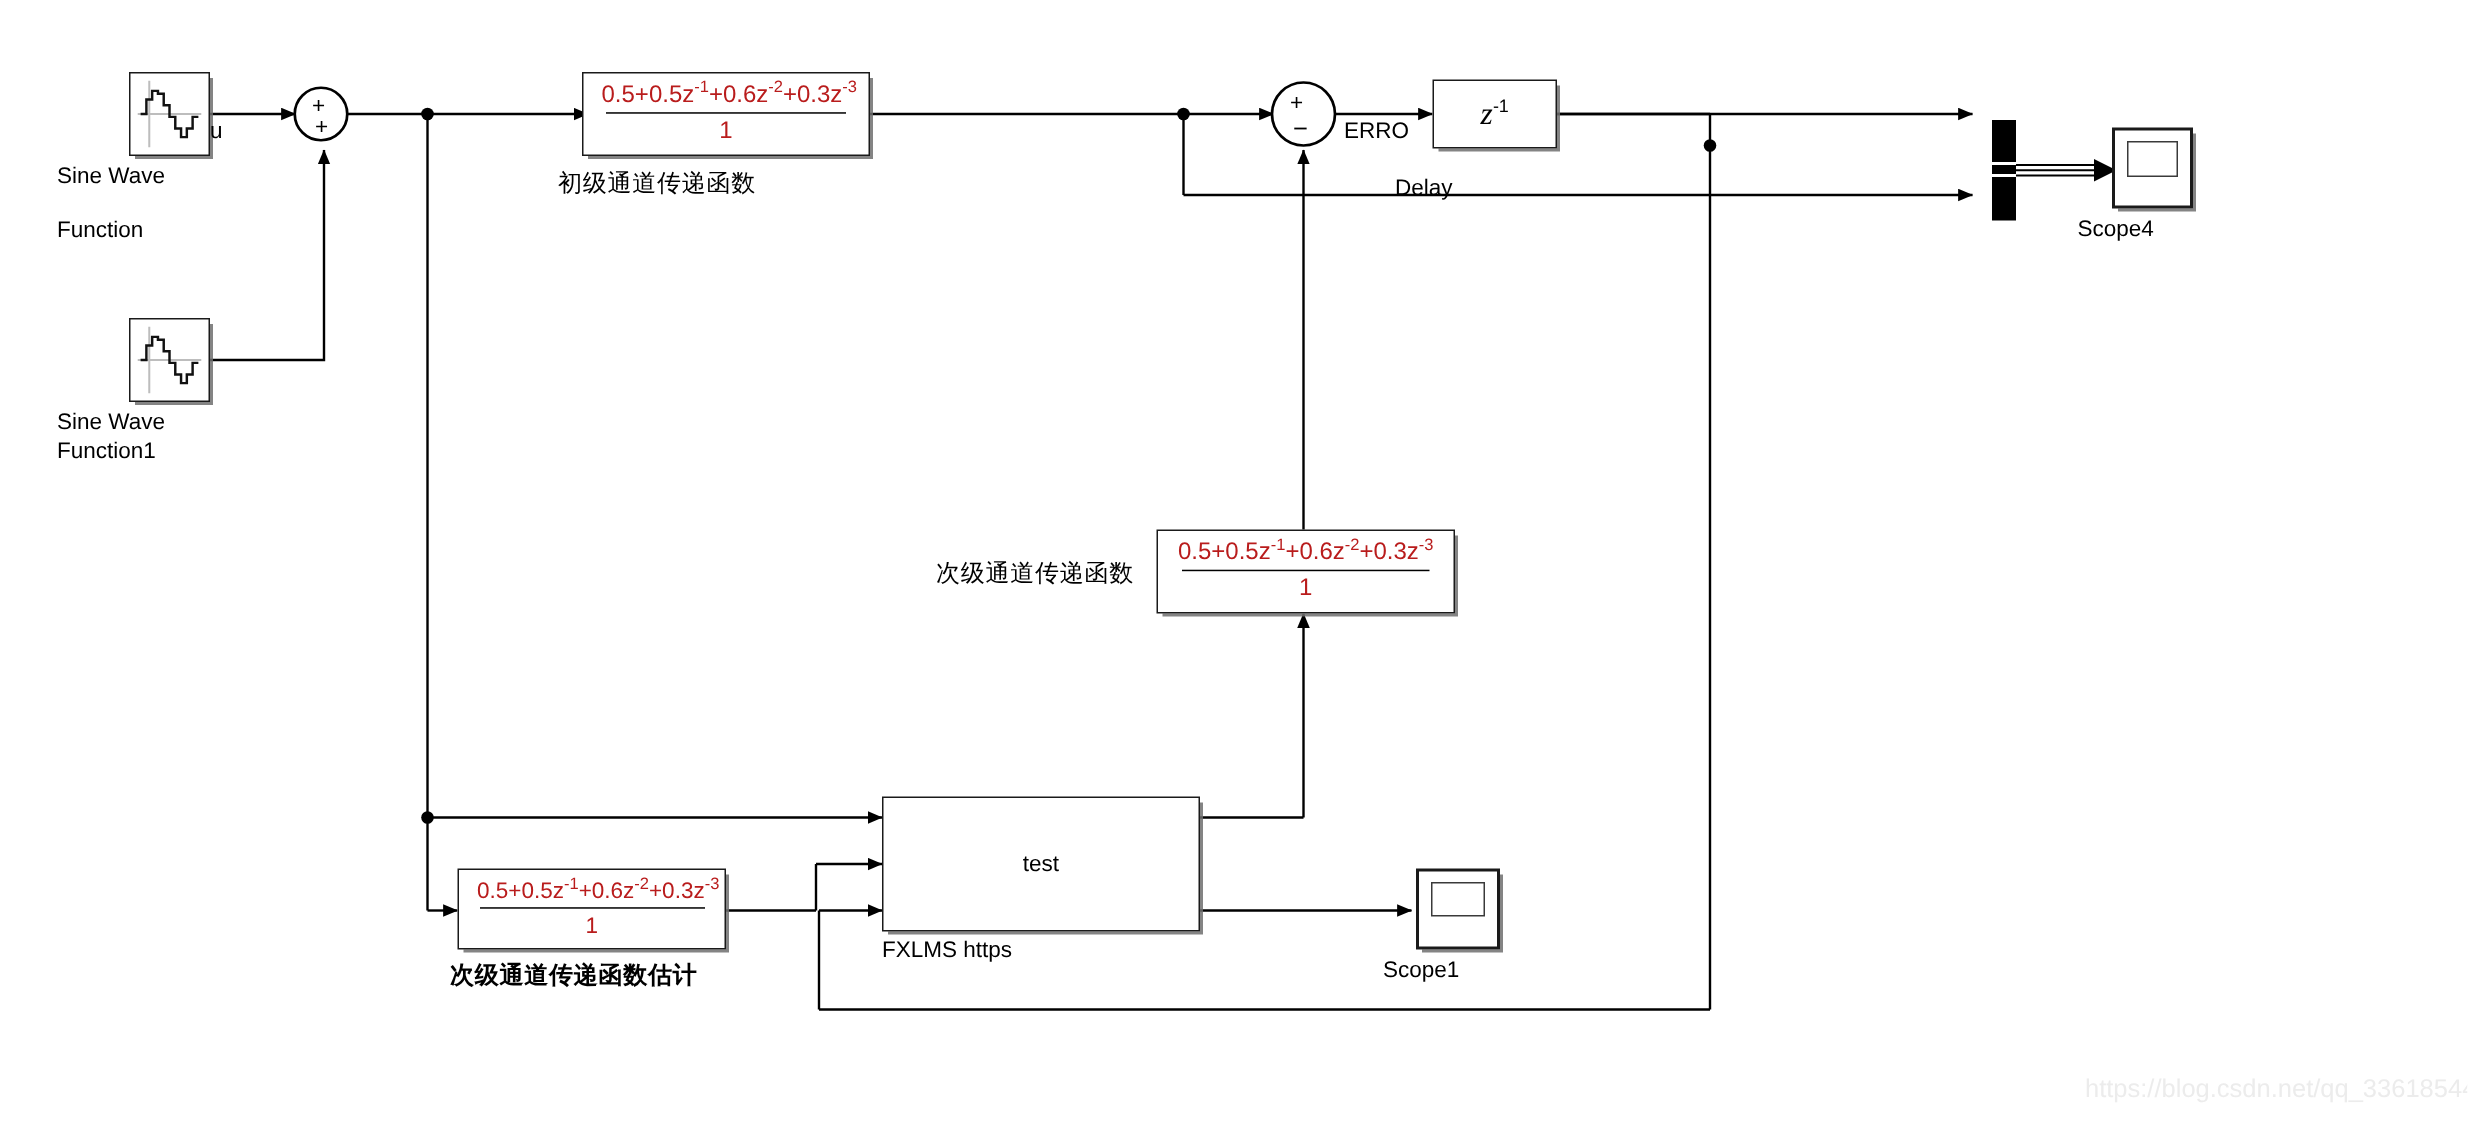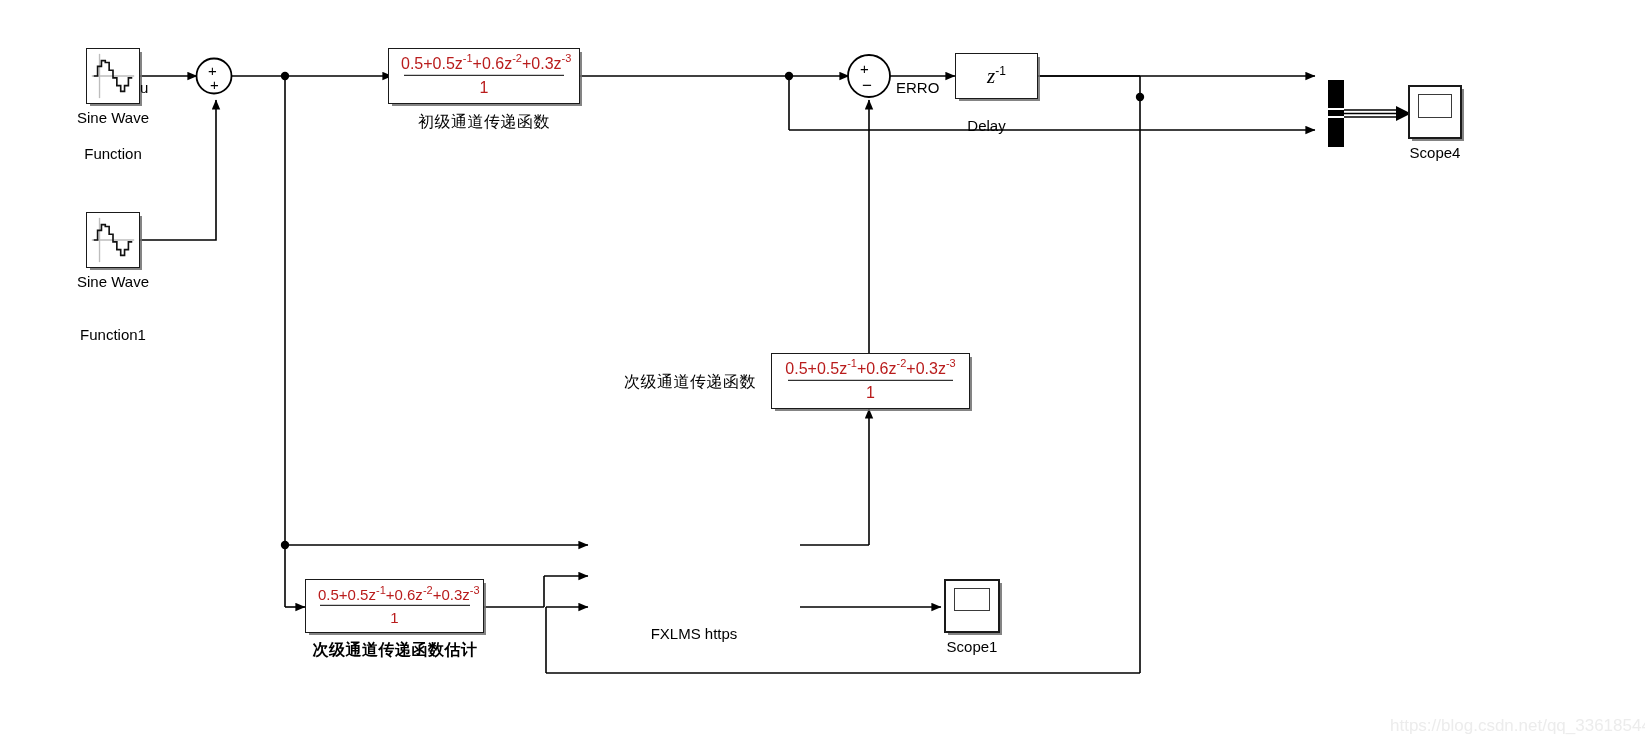--- a/index.html
+++ b/index.html
@@ -22,21 +22,21 @@
     left: 0;
     top: 0;
     width: 1645px;
     height: 752px;
   }
   .lbl {
     position: absolute;
     font-family: "Liberation Sans", sans-serif;
     font-size: 15px;
     color: #000000;
-    text-align: center;
+    text-align: left;
     white-space: nowrap;
     line-height: 19px;
     user-select: none;
   }
   .lbl-cn {
     font-family: "DejaVu Sans", sans-serif;
     font-size: 16px;
     letter-spacing: 0.5px;
   }
   .blk {
@@ -240,33 +240,33 @@
   <div class="lbl" style="left:38px; top:144px; width:150px;">Function</div>
 
   <div class="sine-outer" style="left:86px; top:212px; width:54px; height:56px;">
     <svg width="100%" height="100%" viewBox="0 0 54 56">
       <line x1="13" y1="5" x2="13" y2="51" stroke="#bdbdbd" stroke-width="1.4"></line>
       <line x1="5" y1="28" x2="49" y2="28" stroke="#bdbdbd" stroke-width="1.4"></line>
       <polyline points="7,28 11,28 11,18 15,18 15,12 19,12 19,14 23,14 23,22 27,22 27,30 31,30 31,38 35,38 35,44 39,44 39,38 43,38 43,30 47,30" fill="none" stroke="#111" stroke-width="1.7"></polyline>
     </svg>
   </div>
   <div class="lbl" style="left:38px; top:272px; width:150px;">Sine Wave</div>
-  <div class="lbl" style="left:38px; top:291px; width:150px;margin-top:34px;">Function1</div>
+  <div class="lbl" style="left:38px; top:291px; width:150px;">Function1</div>
 
   <div class="sumsign" style="left:208px; top:62px;">+</div>
   <div class="sumsign" style="left:210px; top:76px;">+</div>
 
   <div class="blk" style="left:388px; top:48px; width:192px; height:56px;">
     <div class="tf-inner">
       <span class="tf-num">0.5+0.5z<sup class="exp">-1</sup>+0.6z<sup class="exp">-2</sup>+0.3z<sup class="exp">-3</sup></span>
       <div class="tf-rule" style="width:160px;"></div>
       <span class="tf-den">1</span>
     </div>
   </div>
-  <div class="lbl lbl-cn" style="left:388px; top:112px; width:192px;">初级通道传递函数</div>
+  <div class="lbl lbl-cn" style="left:372px; top:112px; width:192px;">初级通道传递函数</div>
 
   <div class="sumsign" style="left:860px; top:60px;">+</div>
   <div class="sumsign" style="left:862px; top:76px; font-size:17px;">−</div>
   <div class="lbl" style="left:896px; top:78px; text-align:left;">ERRO</div>
 
   <div class="blk" style="left:955px; top:53px; width:83px; height:46px;">
     <div class="delay-text">
       <span>z</span><sup>-1</sup>
     </div>
   </div>
@@ -293,20 +293,23 @@
 
   <div class="blk" style="left:305px; top:579px; width:179px; height:54px;">
     <div class="tf-inner">
       <span class="tf-num" style="font-size:15px;">0.5+0.5z<sup class="exp">-1</sup>+0.6z<sup class="exp">-2</sup>+0.3z<sup class="exp">-3</sup></span>
       <div class="tf-rule" style="width:150px;"></div>
       <span class="tf-den" style="font-size:15px;">1</span>
     </div>
   </div>
   <div class="lbl lbl-cn" style="left:300px; top:640px; width:190px;font-weight:bold;">次级通道传递函数估计</div>
 
+  <div class="blk" style="left:588px; top:531px; width:212px; height:90px;">
+    <div class="subsys-text">test</div>
+  </div>
   <div class="lbl" style="left:588px; top:624px; width:212px;">FXLMS https</div>
 
   <div class="scope-outer" style="left:944px; top:579px; width:56px; height:54px;">
     <div class="scope-inner" style="left:8px; top:7px; right:8px; height:23px;"></div>
   </div>
   <div class="lbl" style="left:922px; top:637px; width:100px;">Scope1</div>
 
   <div class="watermark" style="left:1390px; top:716px;">https://blog.csdn.net/qq_33618544</div>
 
 </div>

